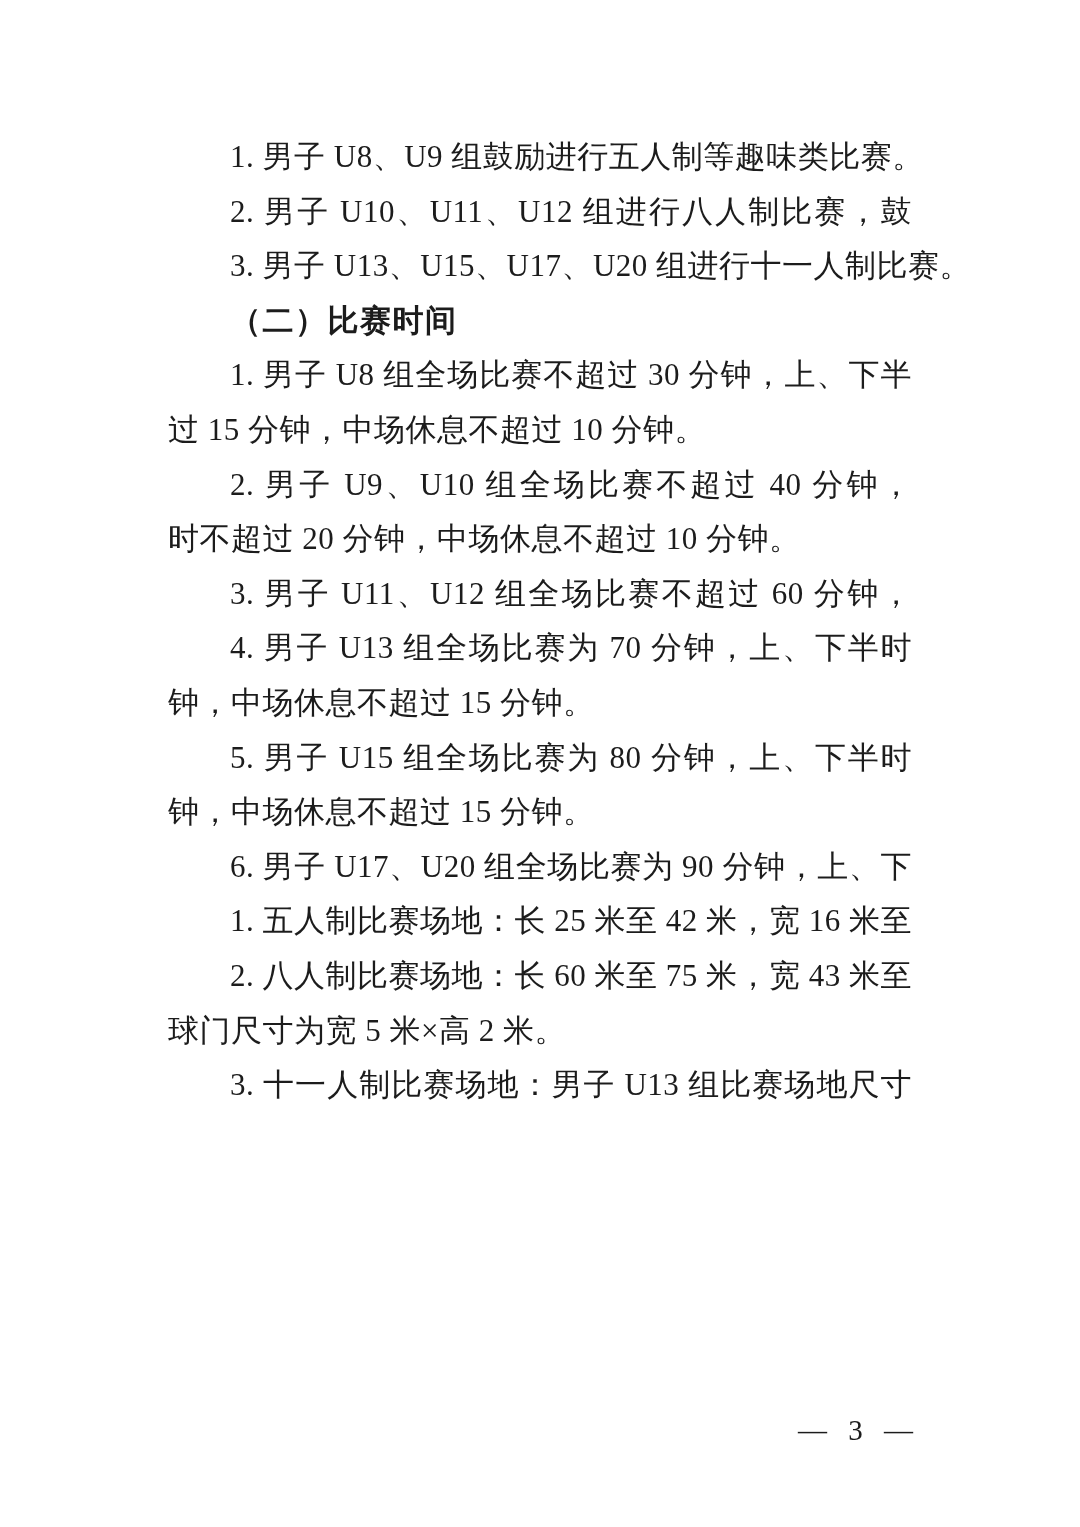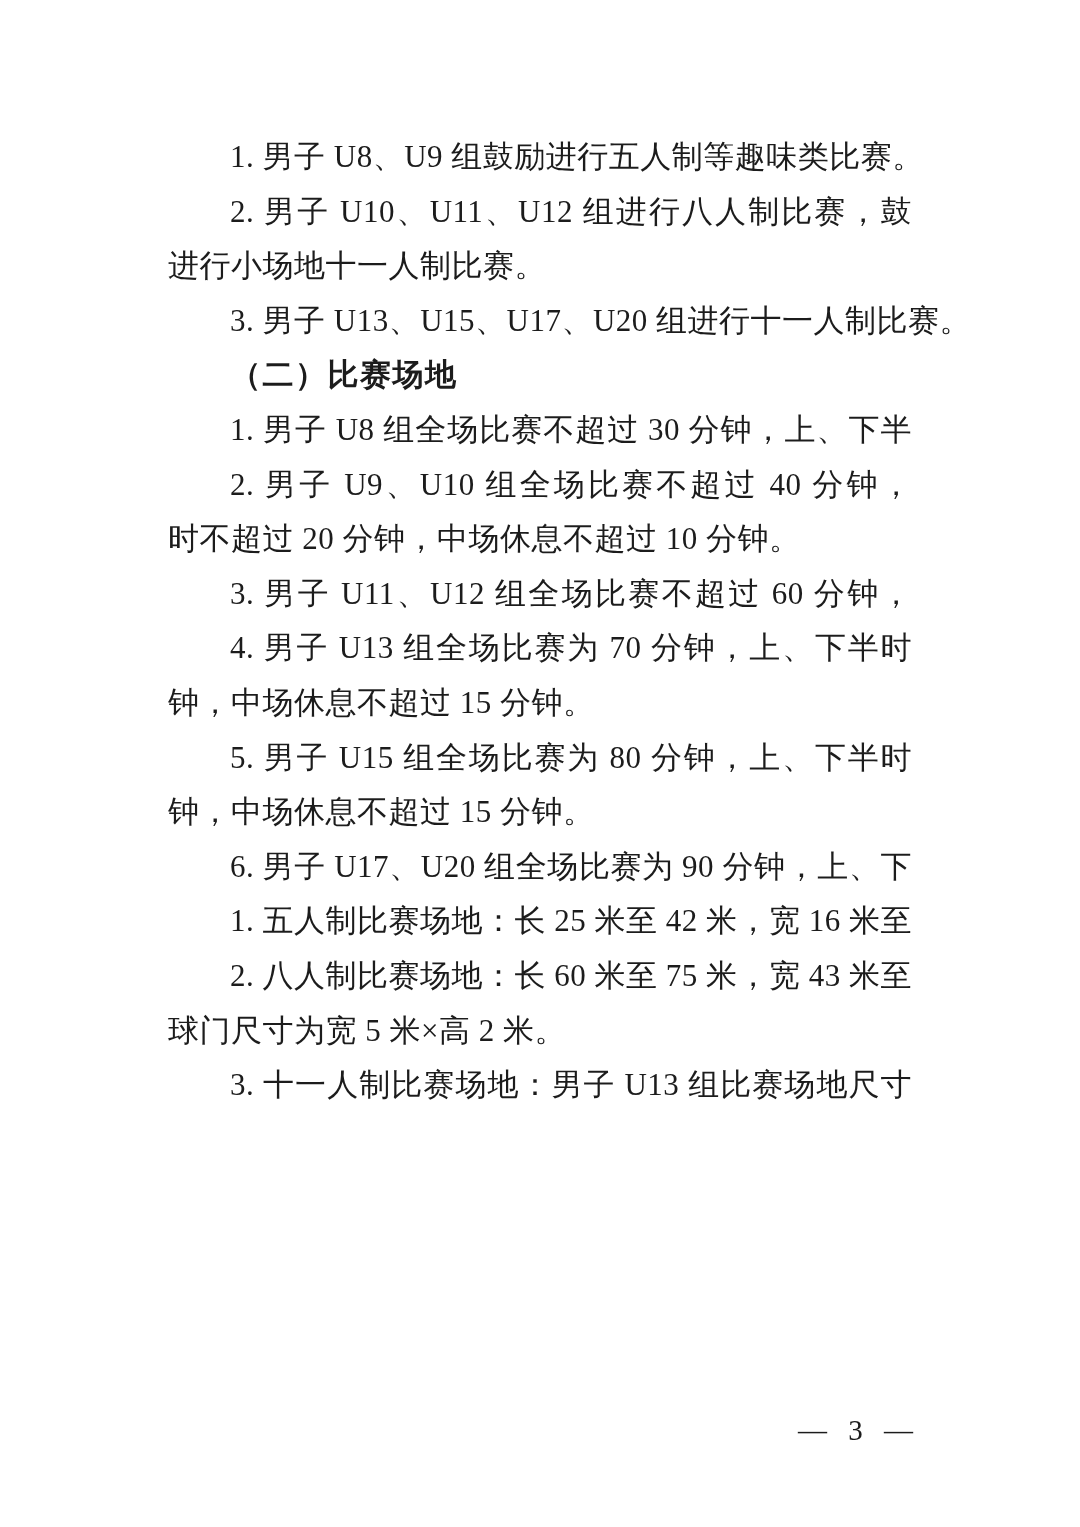--- a/index.html
+++ b/index.html
@@ -52,24 +52,24 @@
     color: #1c1c1c;
   }
 </style>
 </head>
 <body>
 
 <div class="page">
   <div class="content">
     <div class="ln ind">1. 男子 U8、U9 组鼓励进行五人制等趣味类比赛。</div>
     <div class="ln ind fill">2. 男子 U10、U11、U12 组进行八人制比赛，鼓励 U12 组</div>
-    <div class="ln">进行小场地十一人制比赛。</div>
     <div class="ln ind">3. 男子 U13、U15、U17、U20 组进行十一人制比赛。</div>
-    <div class="ln ind hd">（二）比赛场地</div>
+    <div class="ln ind hd">（二）比赛时间</div>
     <div class="ln ind fill">1. 男子 U8 组全场比赛不超过 30 分钟，上、下半时不超</div>
+    <div class="ln">过 15 分钟，中场休息不超过 10 分钟。</div>
     <div class="ln ind fill">2. 男子 U9、U10 组全场比赛不超过 40 分钟，上、下半</div>
     <div class="ln">时不超过 20 分钟，中场休息不超过 10 分钟。</div>
     <div class="ln ind fill">3. 男子 U11、U12 组全场比赛不超过 60 分钟，上、下半</div>
     <div class="ln ind fill">4. 男子 U13 组全场比赛为 70 分钟，上、下半时各 35 分</div>
     <div class="ln">钟，中场休息不超过 15 分钟。</div>
     <div class="ln ind fill">5. 男子 U15 组全场比赛为 80 分钟，上、下半时各 40 分</div>
     <div class="ln">钟，中场休息不超过 15 分钟。</div>
     <div class="ln ind fill">6. 男子 U17、U20 组全场比赛为 90 分钟，上、下半时各</div>
     <div class="ln ind fill">1. 五人制比赛场地：长 25 米至 42 米，宽 16 米至 25 米，</div>
     <div class="ln ind fill">2. 八人制比赛场地：长 60 米至 75 米，宽 43 米至 55 米，</div>

